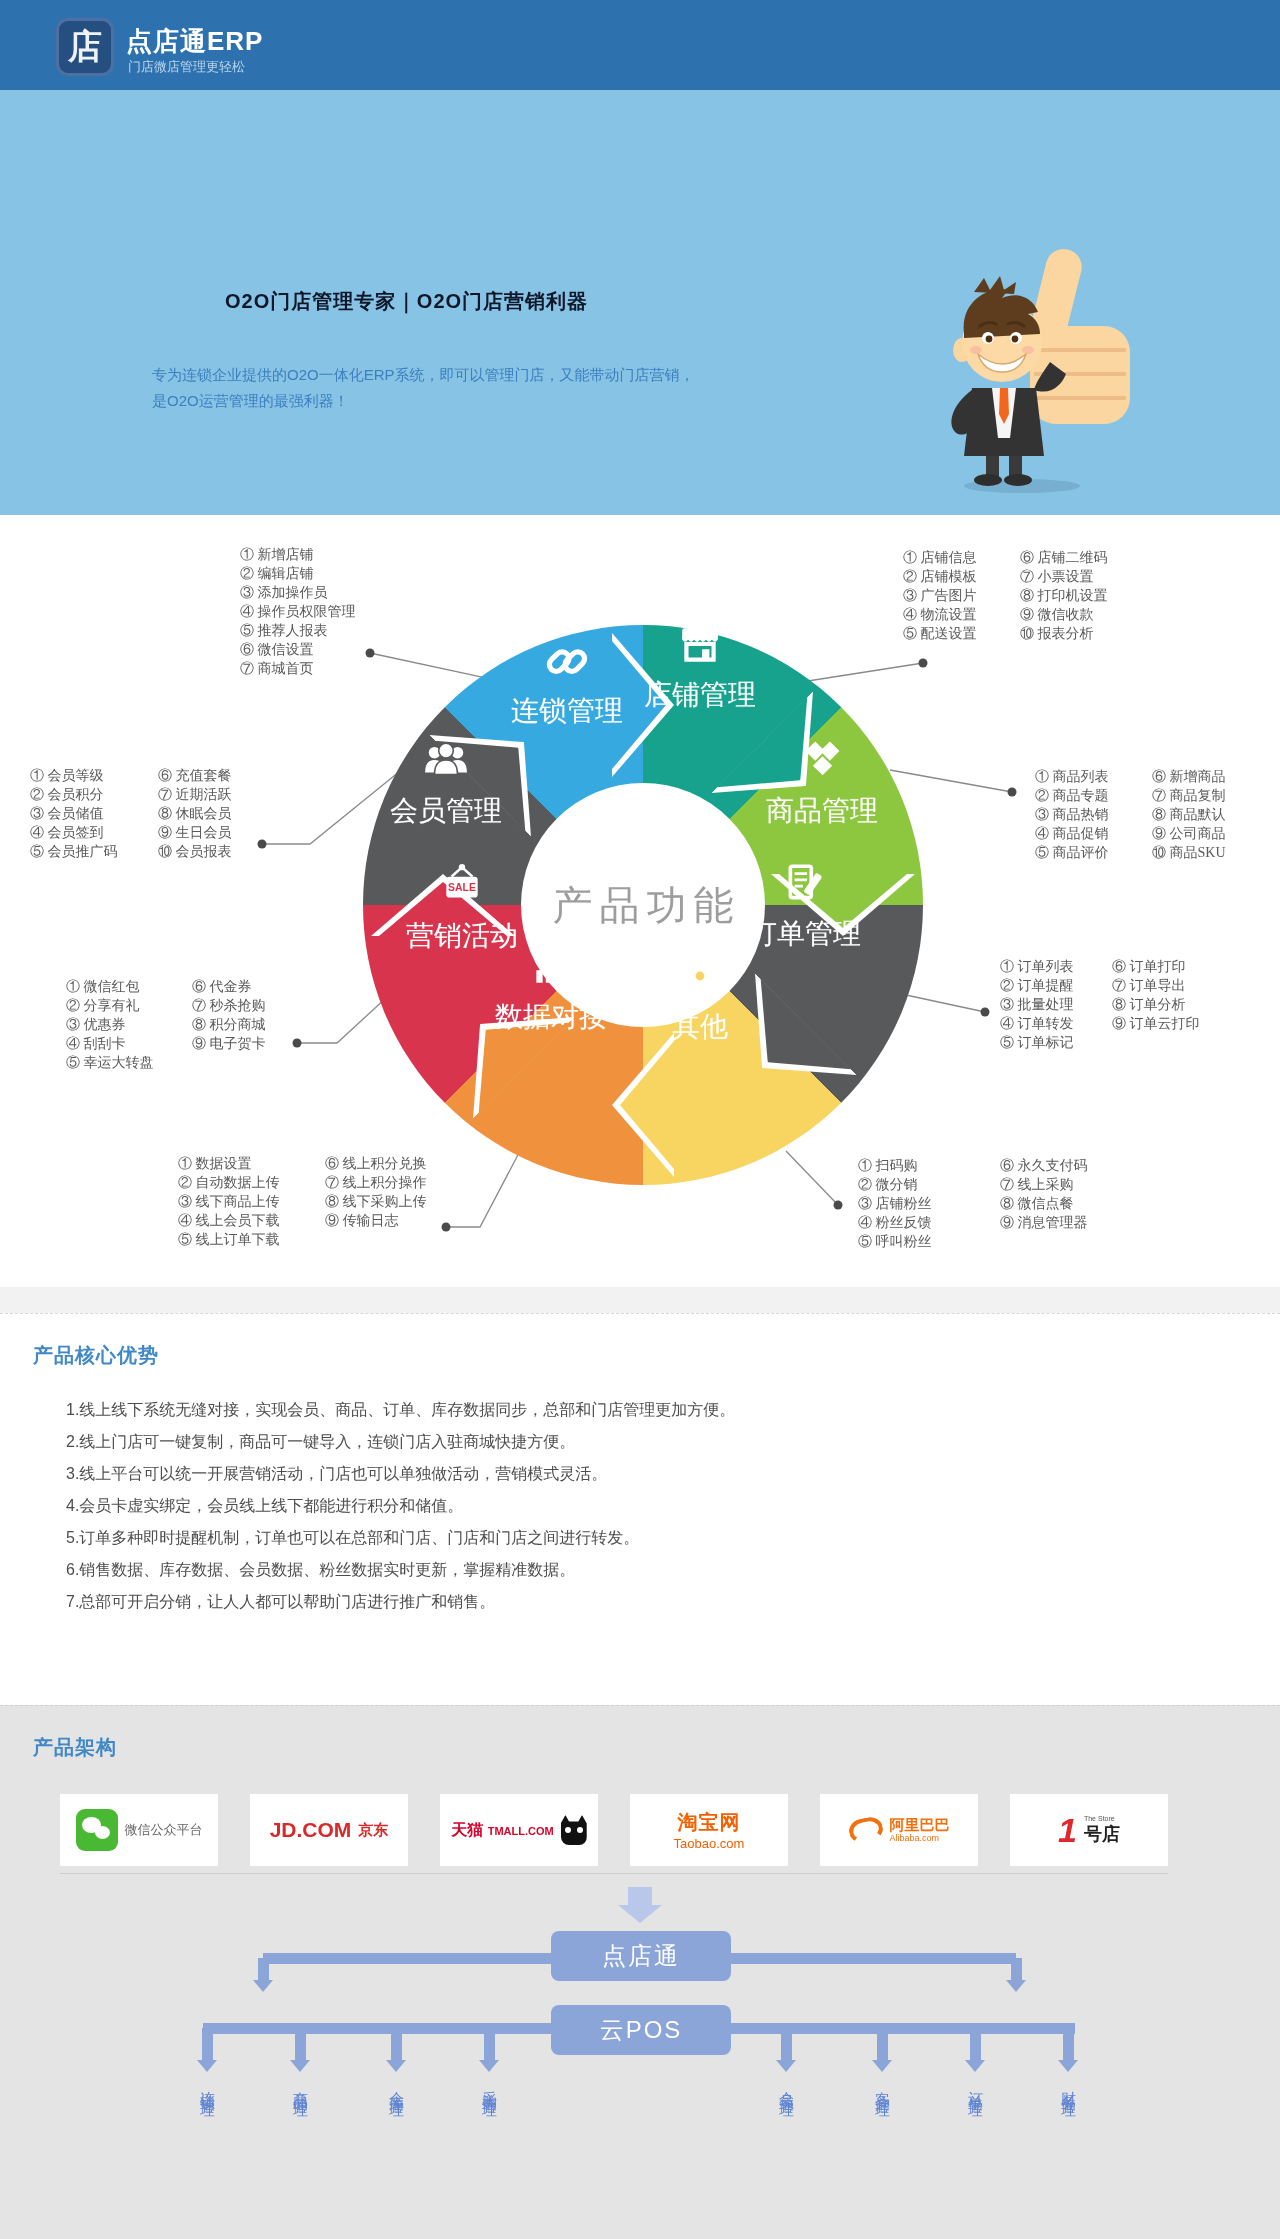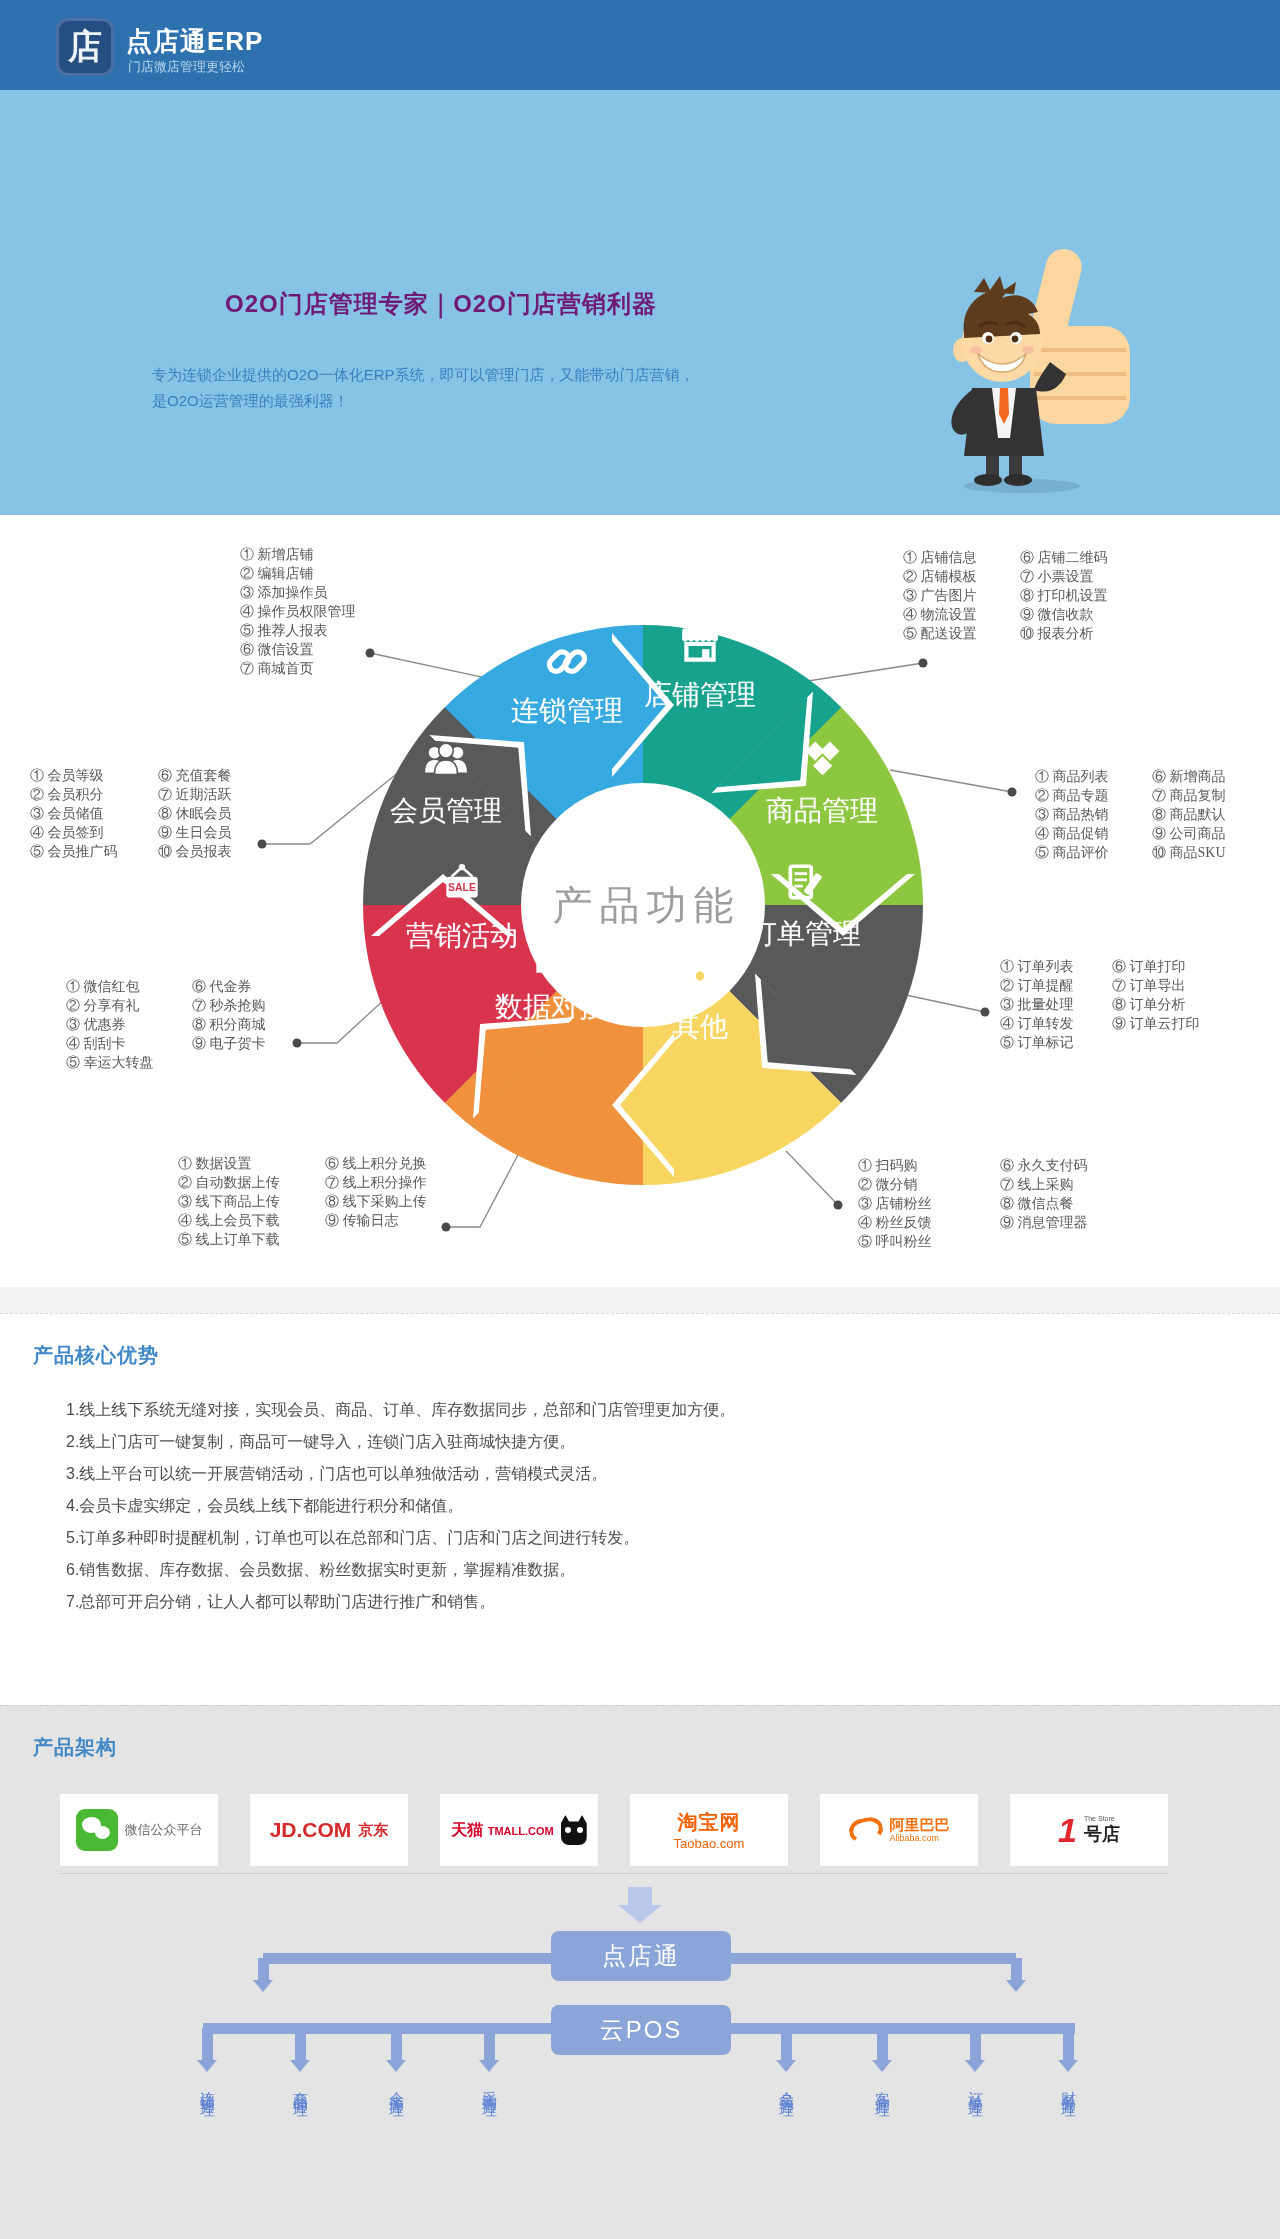--- a/index.html
+++ b/index.html
@@ -10,40 +10,40 @@
   .header { position:relative; height:90px; background:#2d72ae; }
   .logo-box { position:absolute; left:56px; top:18px; width:58px; height:58px; background:#254f80;
               border:3px solid #4d6fa3; border-radius:12px; color:#eef3fa; font-size:34px; font-weight:bold;
               display:flex; align-items:center; justify-content:center; }
   .brand { position:absolute; left:126px; top:24px; color:#fff; font-size:26px; font-weight:bold; letter-spacing:1px; }
   .tagline { position:absolute; left:128px; top:58px; color:#b9d4ec; font-size:13px; }
 
   
   .hero { position:relative; height:425px; background:#87c3e4; overflow:hidden; }
   .hero-title { position:absolute; left:142px; top:118px; font-size:47px; font-weight:bold; color:#295a7d; letter-spacing:2px; }
-  .hero-sub { position:absolute; left:225px; top:198px; font-size:24px; font-weight:bold; color:#701a75; letter-spacing:1px; }
+  .hero-sub { position:absolute; left:225px; top:198px; font-size:20px; font-weight:bold; color:#0f172a; letter-spacing:1px; }
   .hero-desc { position:absolute; left:152px; top:272px; font-size:15px; color:#3c7fc0; line-height:26px; }
   .mascot { position:absolute; left:912px; top:148px; }
 
   
   .diagram { position:relative; height:772px; background:#fff; font-size:14px; color:#595959; }
   .wheel { position:absolute; left:363px; top:110px; width:560px; height:560px; border-radius:50%; overflow:hidden; }
   .chev { position:absolute; width:62px; height:144px; }
   .chev .w { position:absolute; left:0; top:0; width:62px; height:144px; background:#fff;
              clip-path:polygon(0 0,100% 50%,0 100%); }
   .chev .c { position:absolute; left:0; top:8px; width:54px; height:128px;
              clip-path:polygon(0 0,100% 50%,0 100%); }
   .hub { position:absolute; left:521px; top:268px; width:244px; height:244px; border-radius:50%; background:#fff;
          display:flex; align-items:center; justify-content:center; }
   .hub-label { font-size:40px; color:#9d9d9d; letter-spacing:7px; padding-left:7px; }
   .seg-block { position:absolute; transform:translateX(-50%); display:flex; flex-direction:column; align-items:center; gap:9px; }
   .seg-label { color:#fff; font-size:28px; font-weight:500; white-space:nowrap; text-shadow:0 0 1px rgba(255,255,255,.3); }
   .seg-icon { width:46px; height:46px; }
   .s0{ left:700px; top:106px; } .s1{ left:822px; top:222px; } .s2{ left:805px; top:345px; }
-  .s3{ left:700px; top:438px; } .s4{ left:551px; top:418px; } .s5{ left:462px; top:347px; }
+  .s3{ left:700px; top:438px; } .s4{ left:551px; top:428px; } .s5{ left:462px; top:347px; }
   .s6{ left:446px; top:222px; } .s7{ left:567px; top:122px; }
 
   .flist { position:absolute; line-height:19px; white-space:nowrap;font-family:Liberation Serif, serif; }
   .flist div { height:19px; }
   .fl-chain  { left:240px;  top:30px;  }
   .fl-shop1  { left:903px;  top:33px;  } .fl-shop2  { left:1020px; top:33px;  }
   .fl-mem1   { left:30px;   top:251px; } .fl-mem2   { left:158px;  top:251px; }
   .fl-prod1  { left:1035px; top:252px; } .fl-prod2  { left:1152px; top:252px; }
   .fl-mkt1   { left:66px;   top:462px; } .fl-mkt2   { left:192px;  top:462px; }
   .fl-ord1   { left:1000px; top:442px; } .fl-ord2   { left:1112px; top:442px; }

